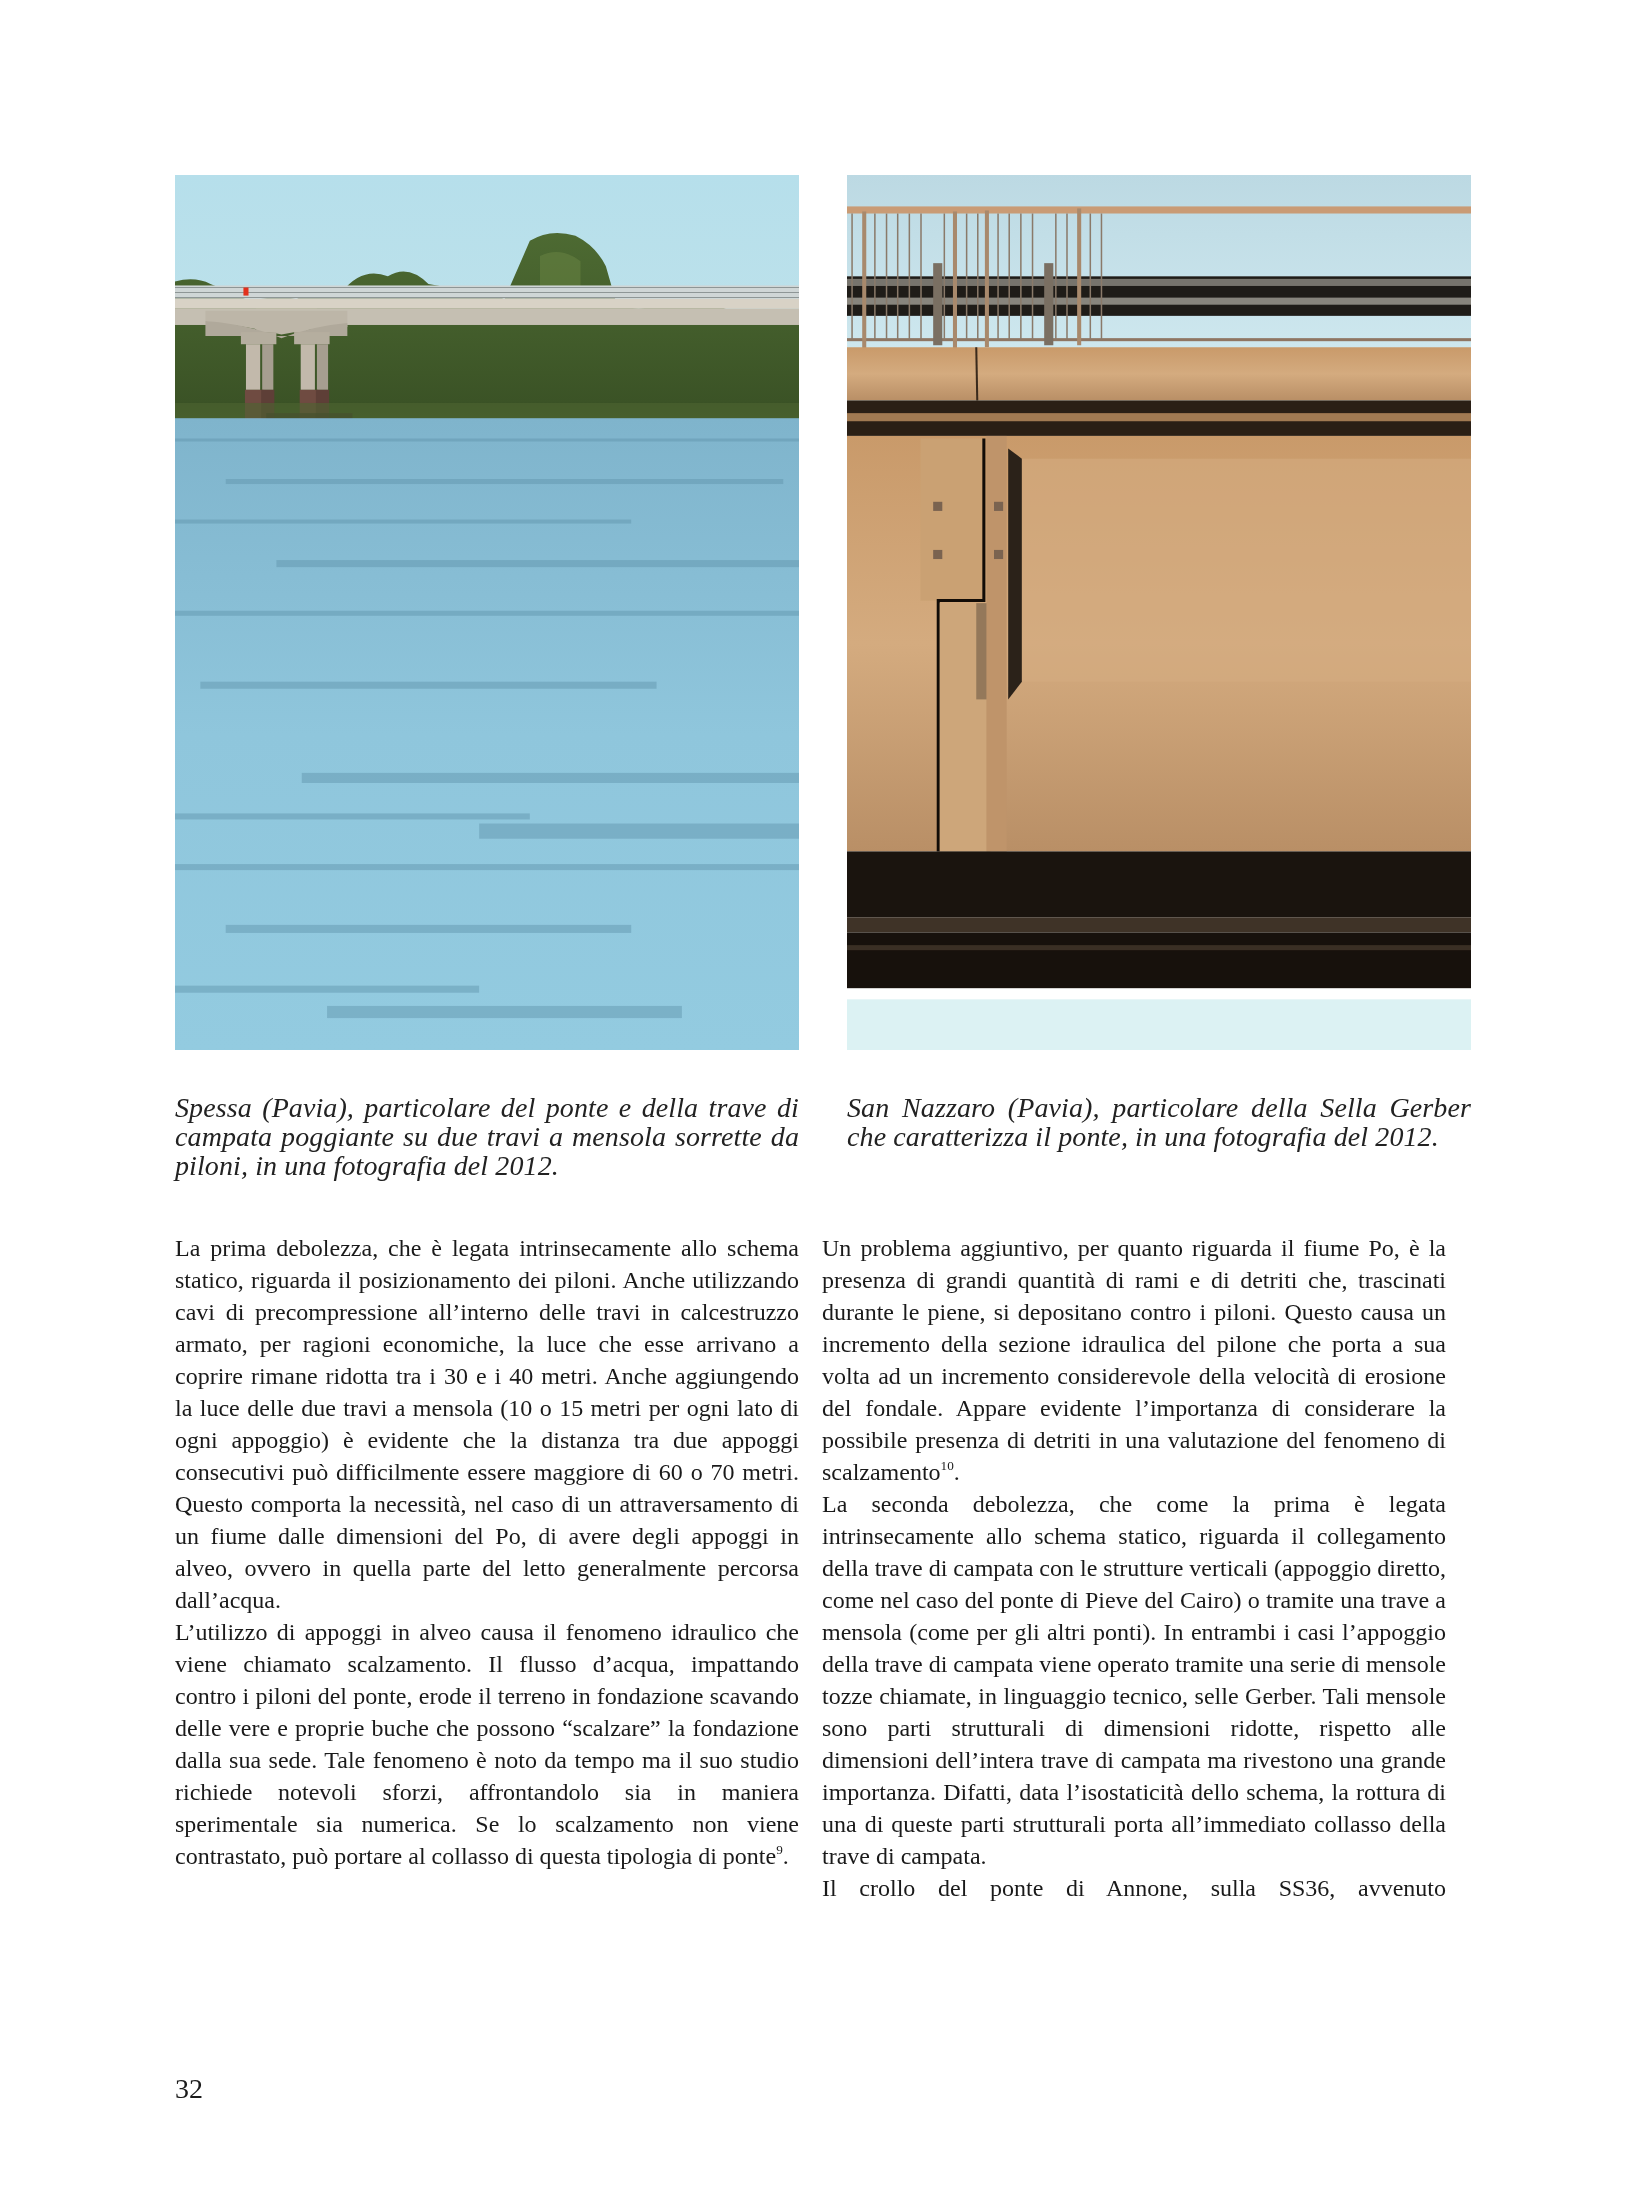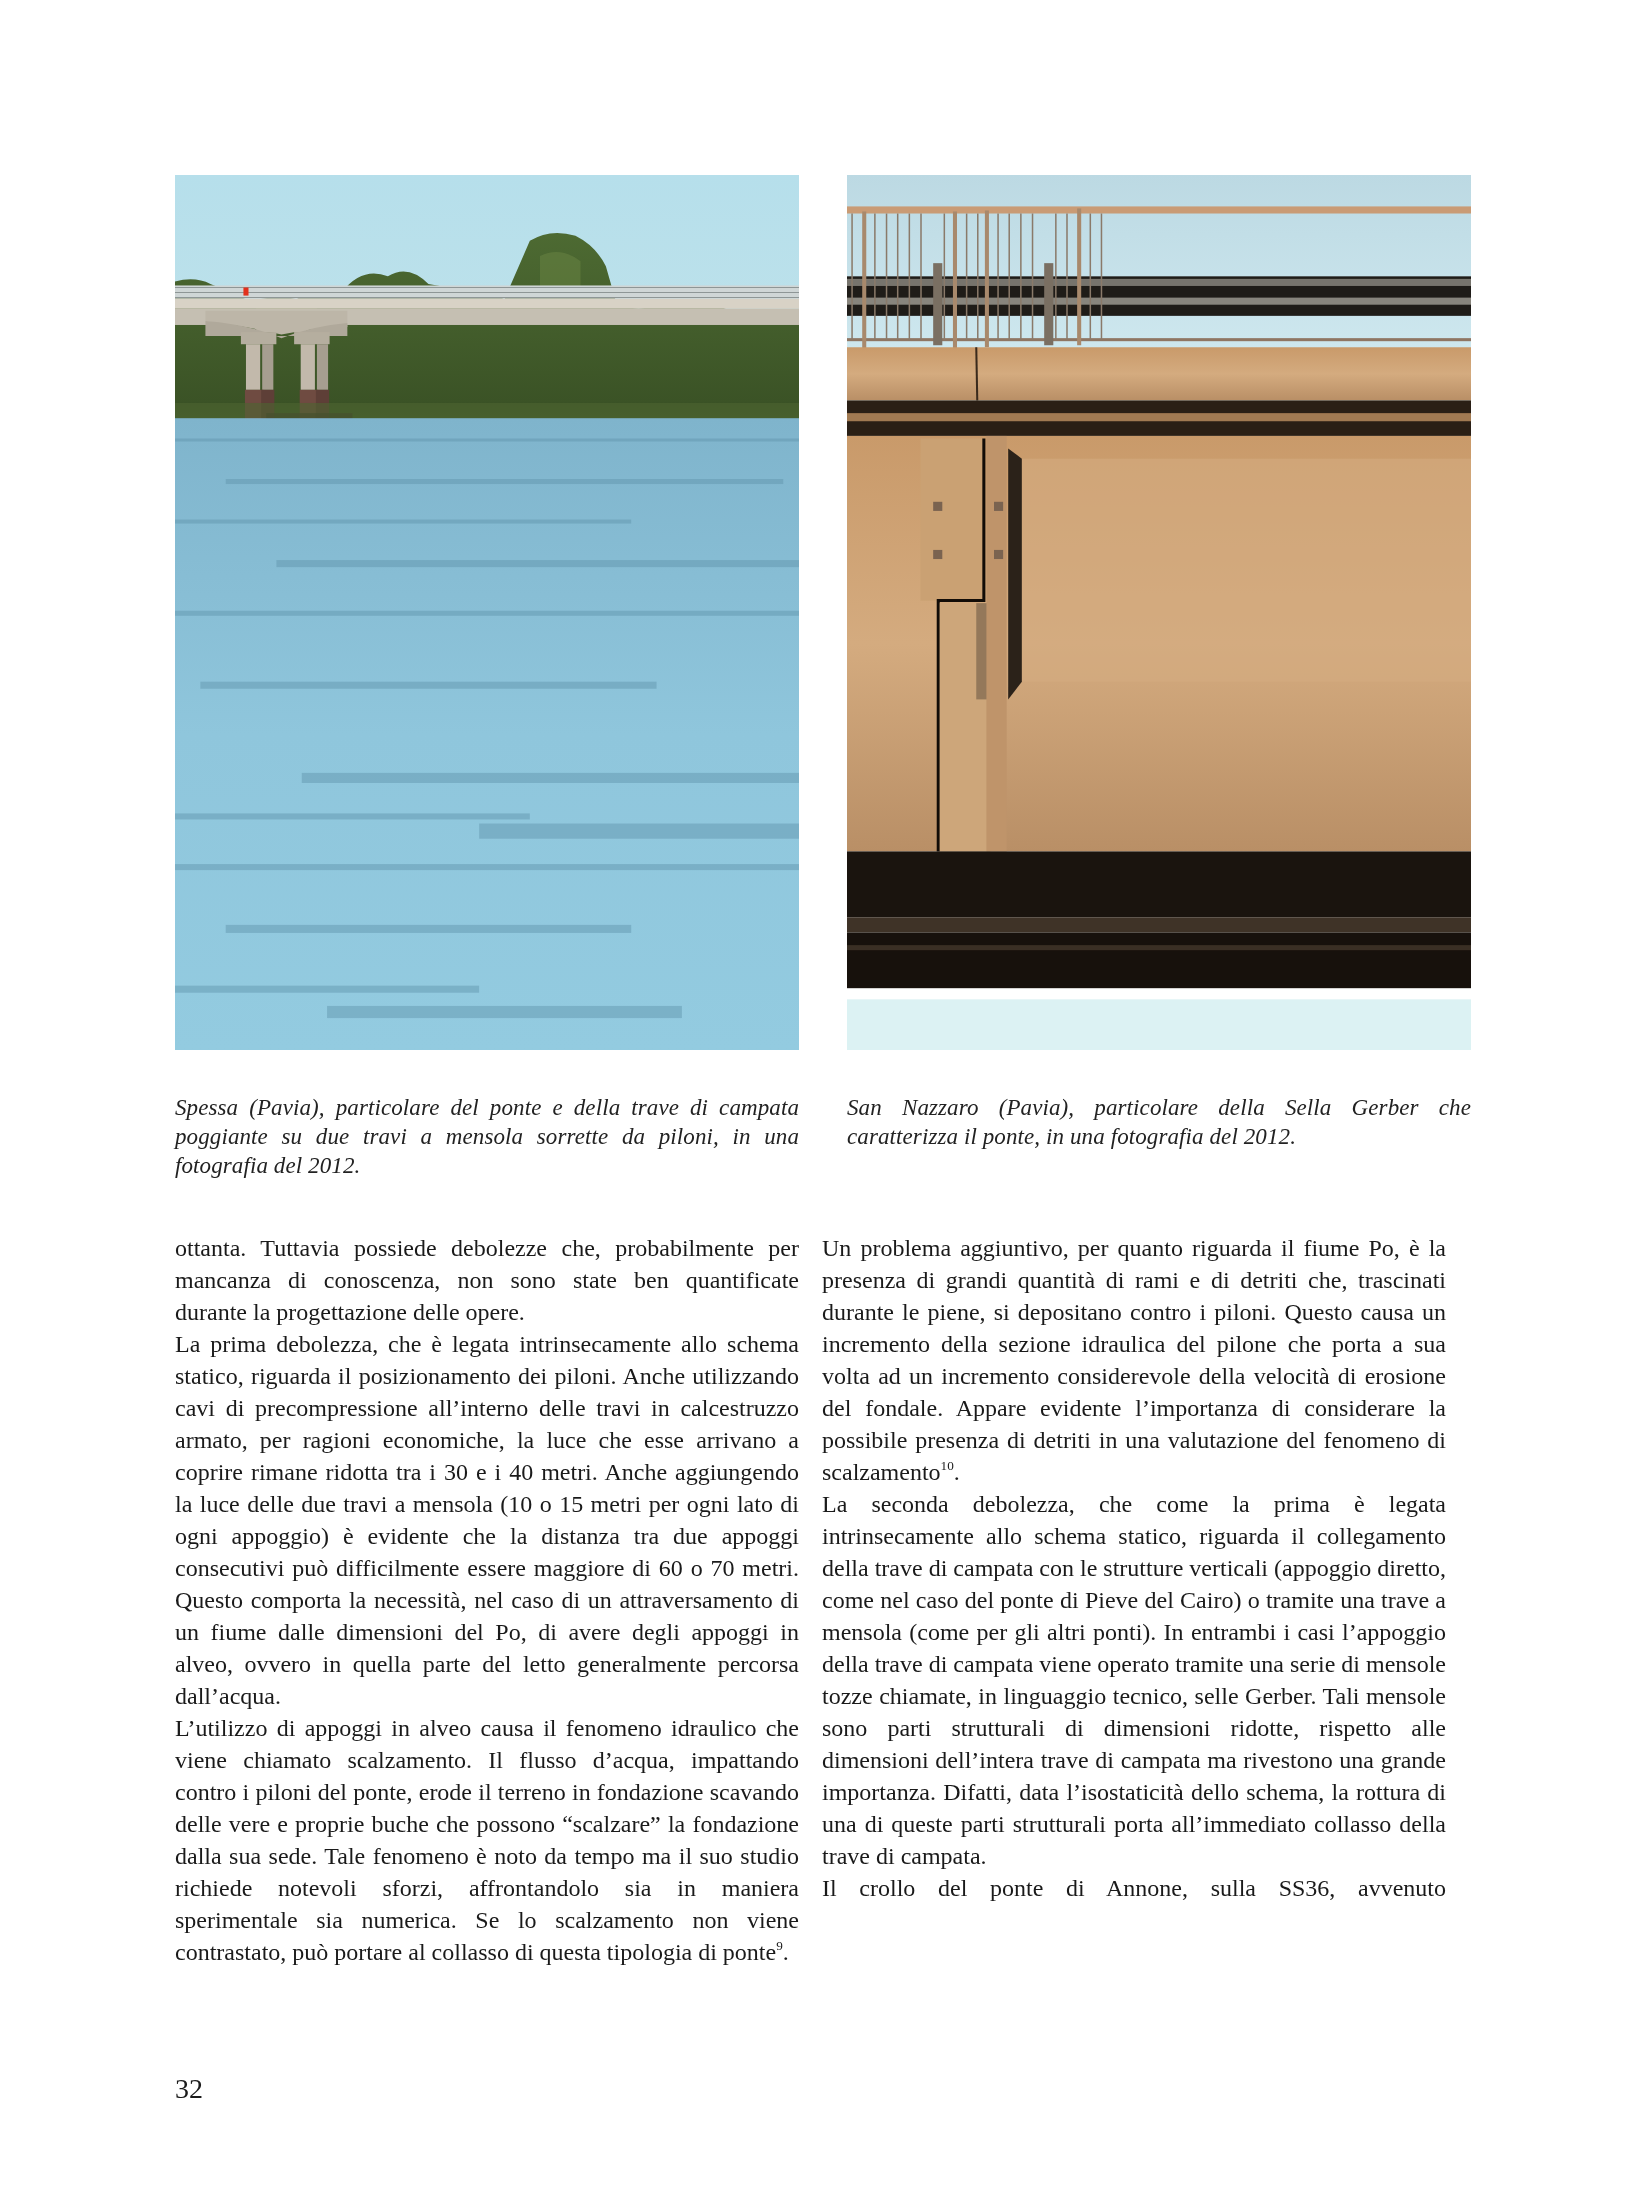--- a/index.html
+++ b/index.html
@@ -5,21 +5,21 @@
   html, body { margin: 0; padding: 0; background: #ffffff; }
   body { width: 1645px; height: 2205px; position: relative; overflow: hidden;
          font-family: "Liberation Serif", "DejaVu Serif", serif; color: #1a1a1a; }
 
   .photo { position: absolute; top: 175px; height: 875px; width: 624px; overflow: hidden; }
   #photo-left  { left: 175px; }
   #photo-right { left: 847px; }
   .photo svg { display: block; width: 100%; height: 100%; }
 
   .caption { position: absolute; top: 1093px; width: 624px; font-style: italic;
-             font-size: 23px; line-height: 29px; text-align: justify; text-align-last: left;
+             font-size: 28px; line-height: 29px; text-align: justify; text-align-last: left;
              letter-spacing: 0.1px; color: #222; }
   #caption-left  { left: 175px; }
   #caption-right { left: 847px; font-style: italic; }
 
   .column { position: absolute; top: 1232px; width: 624px; font-size: 24px; line-height: 32px;
             text-align: justify; color: #1a1a1a; }
   #column-left  { left: 175px; }
   #column-right { left: 822px; }
   .column p { margin: 0; text-indent: 0; }
   sup { font-size: 0.55em; vertical-align: 0.75em; line-height: 0; }
@@ -176,21 +176,20 @@
     <rect x="0" y="1495" width="1231" height="110" fill="#17110c"></rect>
     <rect x="0" y="1520" width="1231" height="10" fill="#3a2f24"></rect>
     <rect x="0" y="1627" width="1231" height="100" fill="#dcf2f3"></rect>
   </svg>
 </div>
 
 <div class="caption" id="caption-left">Spessa (Pavia), particolare del ponte e della trave di campata poggiante su due travi a mensola sorrette da piloni, in una fotografia del 2012.</div>
 <div class="caption" id="caption-right">San Nazzaro (Pavia), particolare della Sella Gerber che caratterizza il ponte, in una fotografia del 2012.</div>
 
 <div class="column" id="column-left">
-  <p><span>ottanta. Tuttavia possiede debolezze che, probabilmente per mancanza di conoscenza, non sono state ben quantificate durante la progettazione delle opere.</span></p>
   <p><span>La prima debolezza, che è legata intrinsecamente allo schema statico, riguarda il posizionamento dei piloni. Anche utilizzando cavi di precompressione all’interno delle travi in calcestruzzo armato, per ragioni economiche, la luce che esse arrivano a coprire rimane ridotta tra i 30 e i 40 metri. Anche aggiungendo la luce delle due travi a mensola (10 o 15 metri per ogni lato di ogni appoggio) è evidente che la distanza tra due appoggi consecutivi può difficilmente essere maggiore di 60 o 70 metri. Questo comporta la necessità, nel caso di un attraversamento di un fiume dalle dimensioni del Po, di avere degli appoggi in alveo, ovvero in quella parte del letto generalmente percorsa dall’acqua.</span></p>
   <p><span>L’utilizzo di appoggi in alveo causa il fenomeno idraulico che viene chiamato scalzamento. Il flusso d’acqua, impattando contro i piloni del ponte, erode il terreno in fondazione scavando delle vere e proprie buche che possono “scalzare” la fondazione dalla sua sede. Tale fenomeno è noto da tempo ma il suo studio richiede notevoli sforzi, affrontandolo sia in maniera sperimentale sia numerica. Se lo scalzamento non viene contrastato, può portare al collasso di questa tipologia di ponte</span><sup>9</sup><span>.</span></p>
 </div>
 
 <div class="column" id="column-right">
   <p><span>Un problema aggiuntivo, per quanto riguarda il fiume Po, è la presenza di grandi quantità di rami e di detriti che, trascinati durante le piene, si depositano contro i piloni. Questo causa un incremento della sezione idraulica del pilone che porta a sua volta ad un incremento considerevole della velocità di erosione del fondale. Appare evidente l’importanza di considerare la possibile presenza di detriti in una valutazione del fenomeno di scalzamento</span><sup>10</sup><span>.</span></p>
   <p><span>La seconda debolezza, che come la prima è legata intrinsecamente allo schema statico, riguarda il collegamento della trave di campata con le strutture verticali (appoggio diretto, come nel caso del ponte di Pieve del Cairo) o tramite una trave a mensola (come per gli altri ponti). In entrambi i casi l’appoggio della trave di campata viene operato tramite una serie di mensole tozze chiamate, in linguaggio tecnico, selle Gerber. Tali mensole sono parti strutturali di dimensioni ridotte, rispetto alle dimensioni dell’intera trave di campata ma rivestono una grande importanza. Difatti, data l’isostaticità dello schema, la rottura di una di queste parti strutturali porta all’immediato collasso della trave di campata.</span></p>
   <p style="text-align-last: justify;"><span>Il crollo del ponte di Annone, sulla SS36, avvenuto</span></p>
 </div>
 

